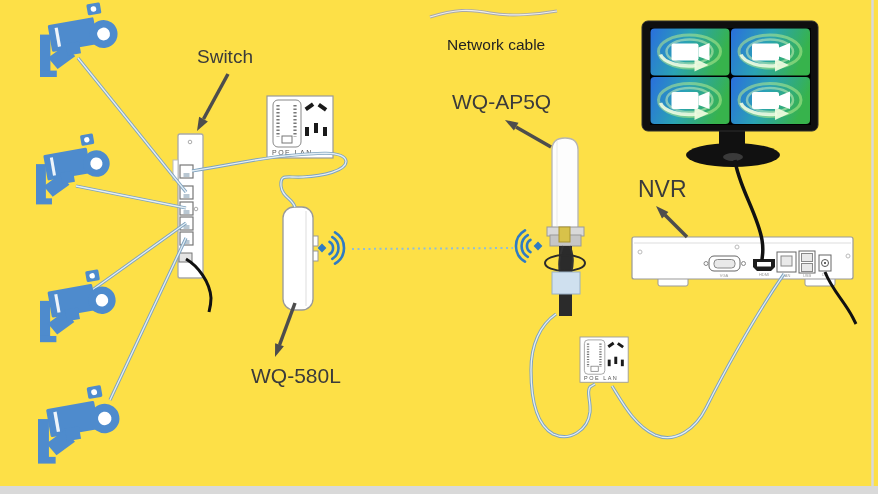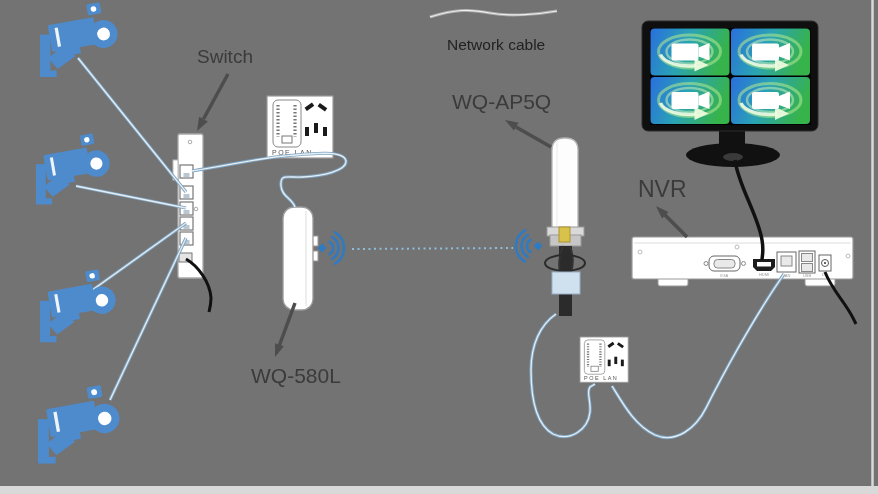--- a/index.html
+++ b/index.html
@@ -1,16 +1,16 @@
 <!DOCTYPE html>
 <html><head>
 <meta charset="utf-8">
 <style>
   html,body{margin:0;padding:0;background:#fff;}
-  .stage{position:relative;width:878px;height:494px;background:#737373;overflow:hidden;
+  .stage{position:relative;width:878px;height:494px;background:#fde047;overflow:hidden;
          font-family:"Liberation Sans", sans-serif;}
   svg{display:block;}
   text{font-family:"Liberation Sans", sans-serif;}
   .diagram-label{fill:#3b3b3b;}
   .tiny-label{fill:#555;letter-spacing:1.5px;}
   .port-label{fill:#999;}
 </style>
 </head>
 <body>
 

